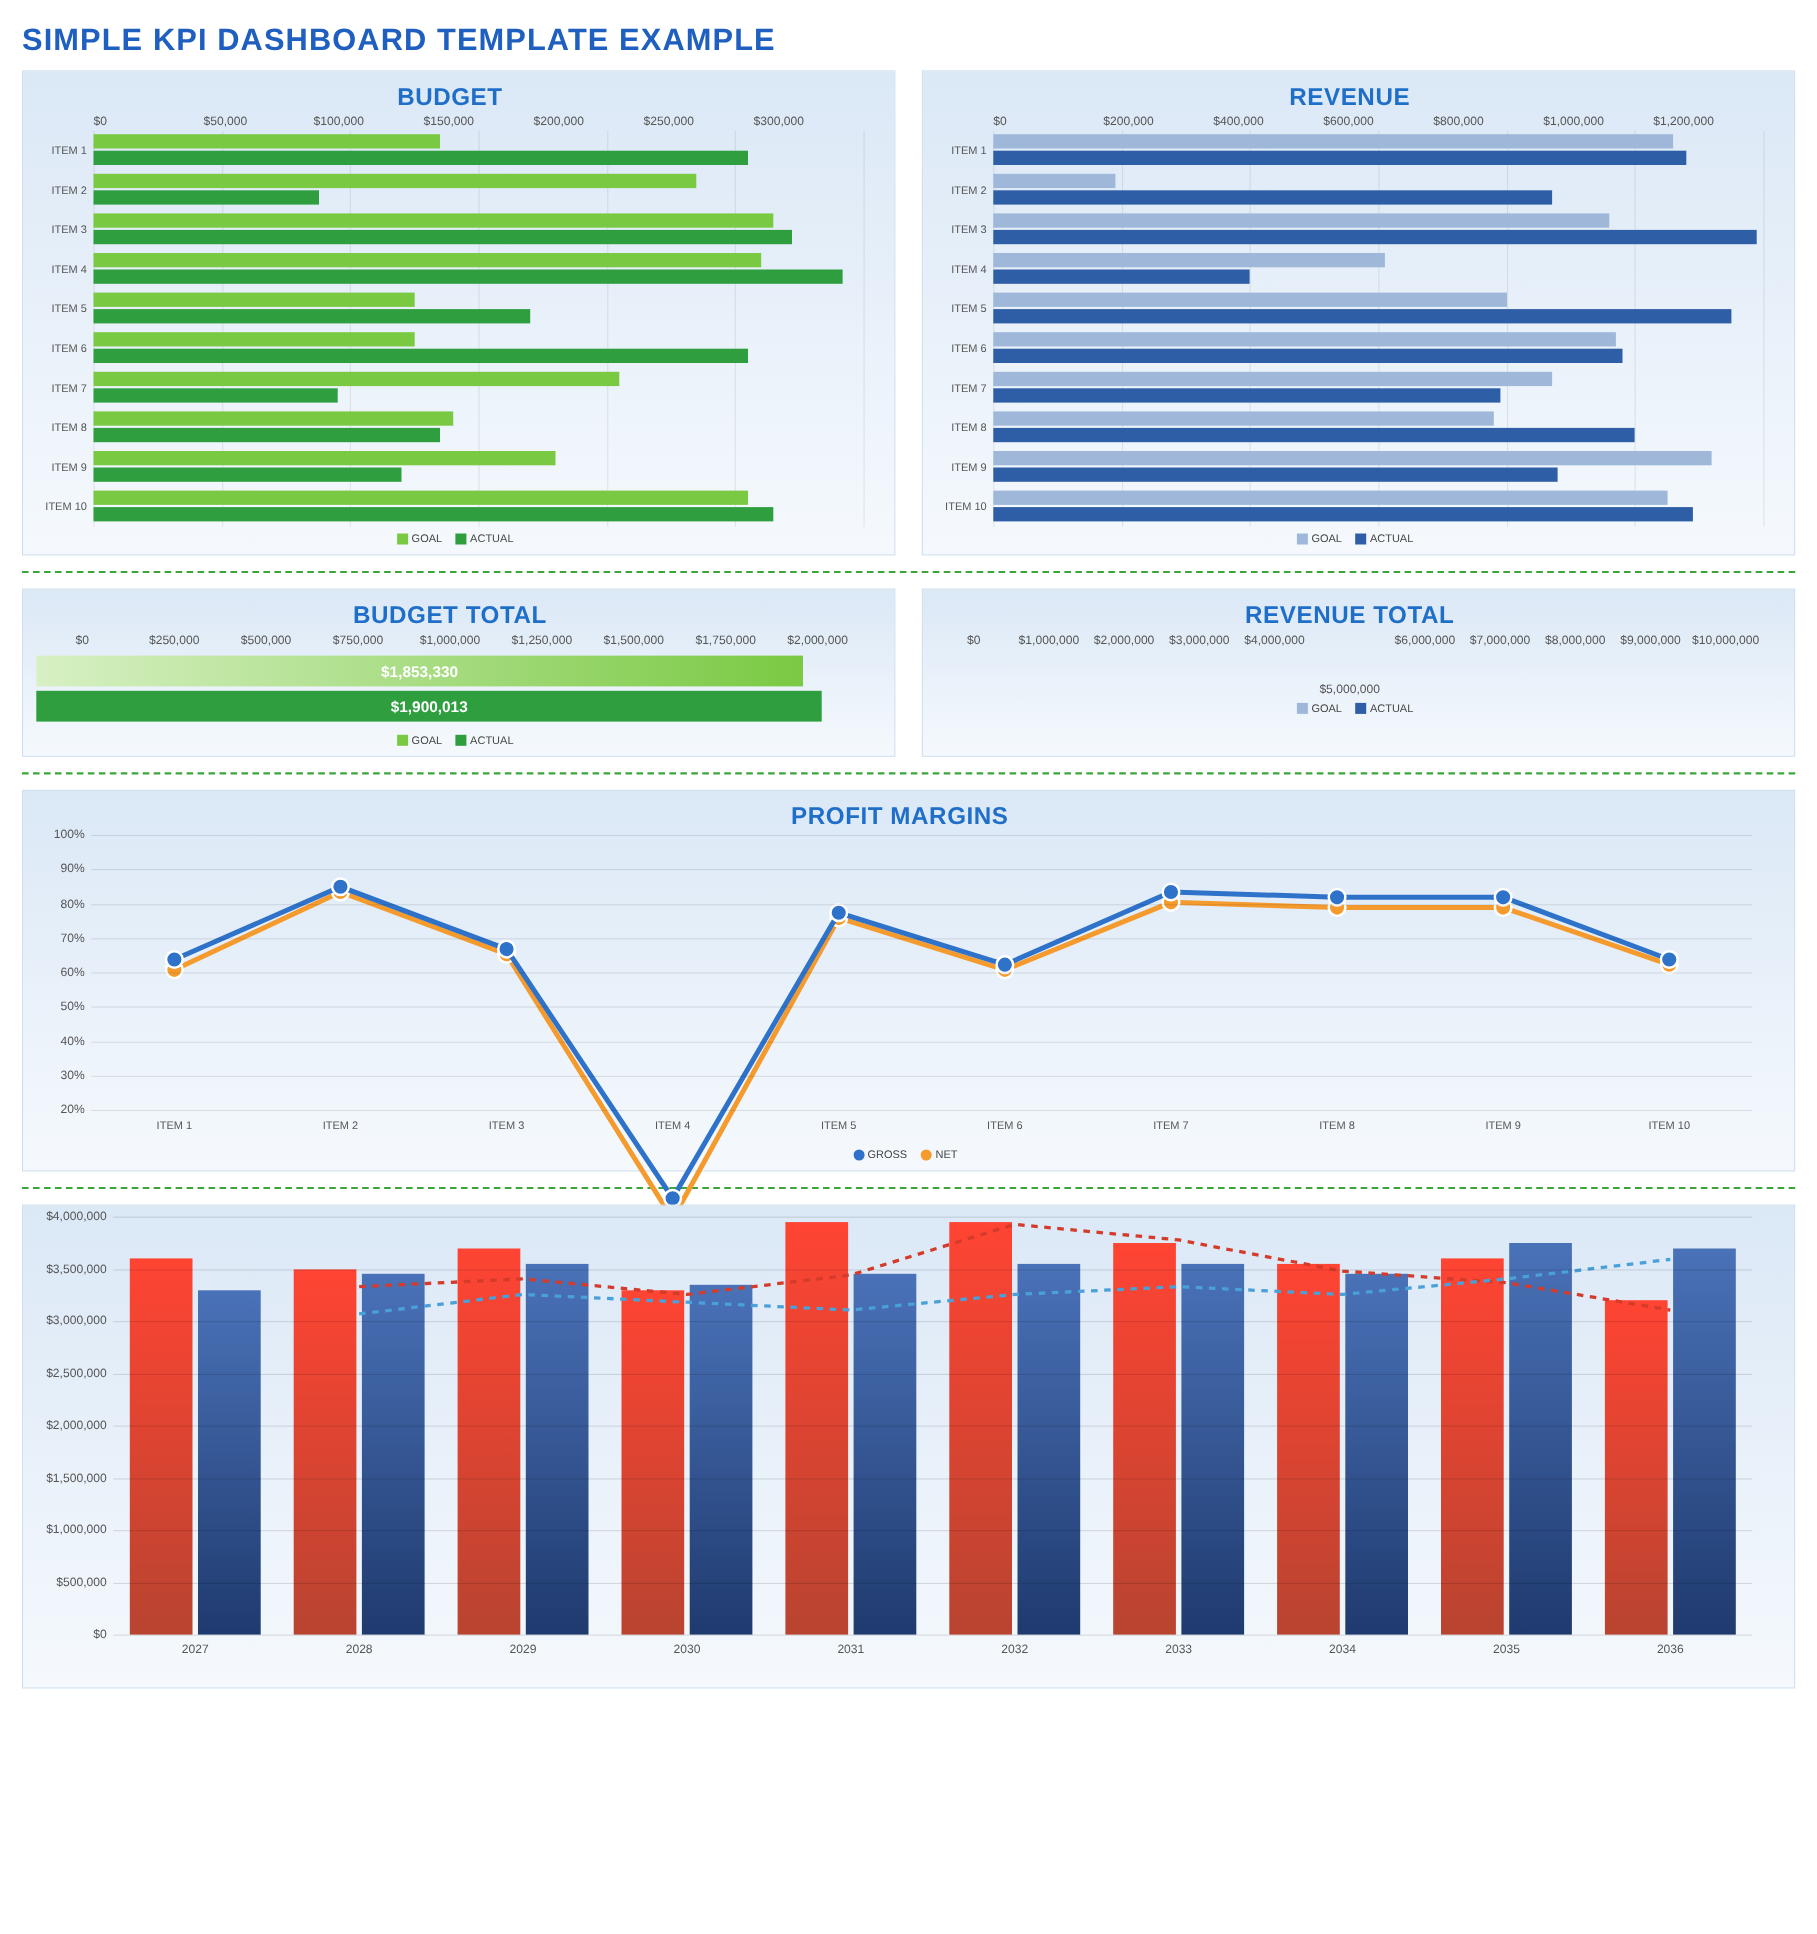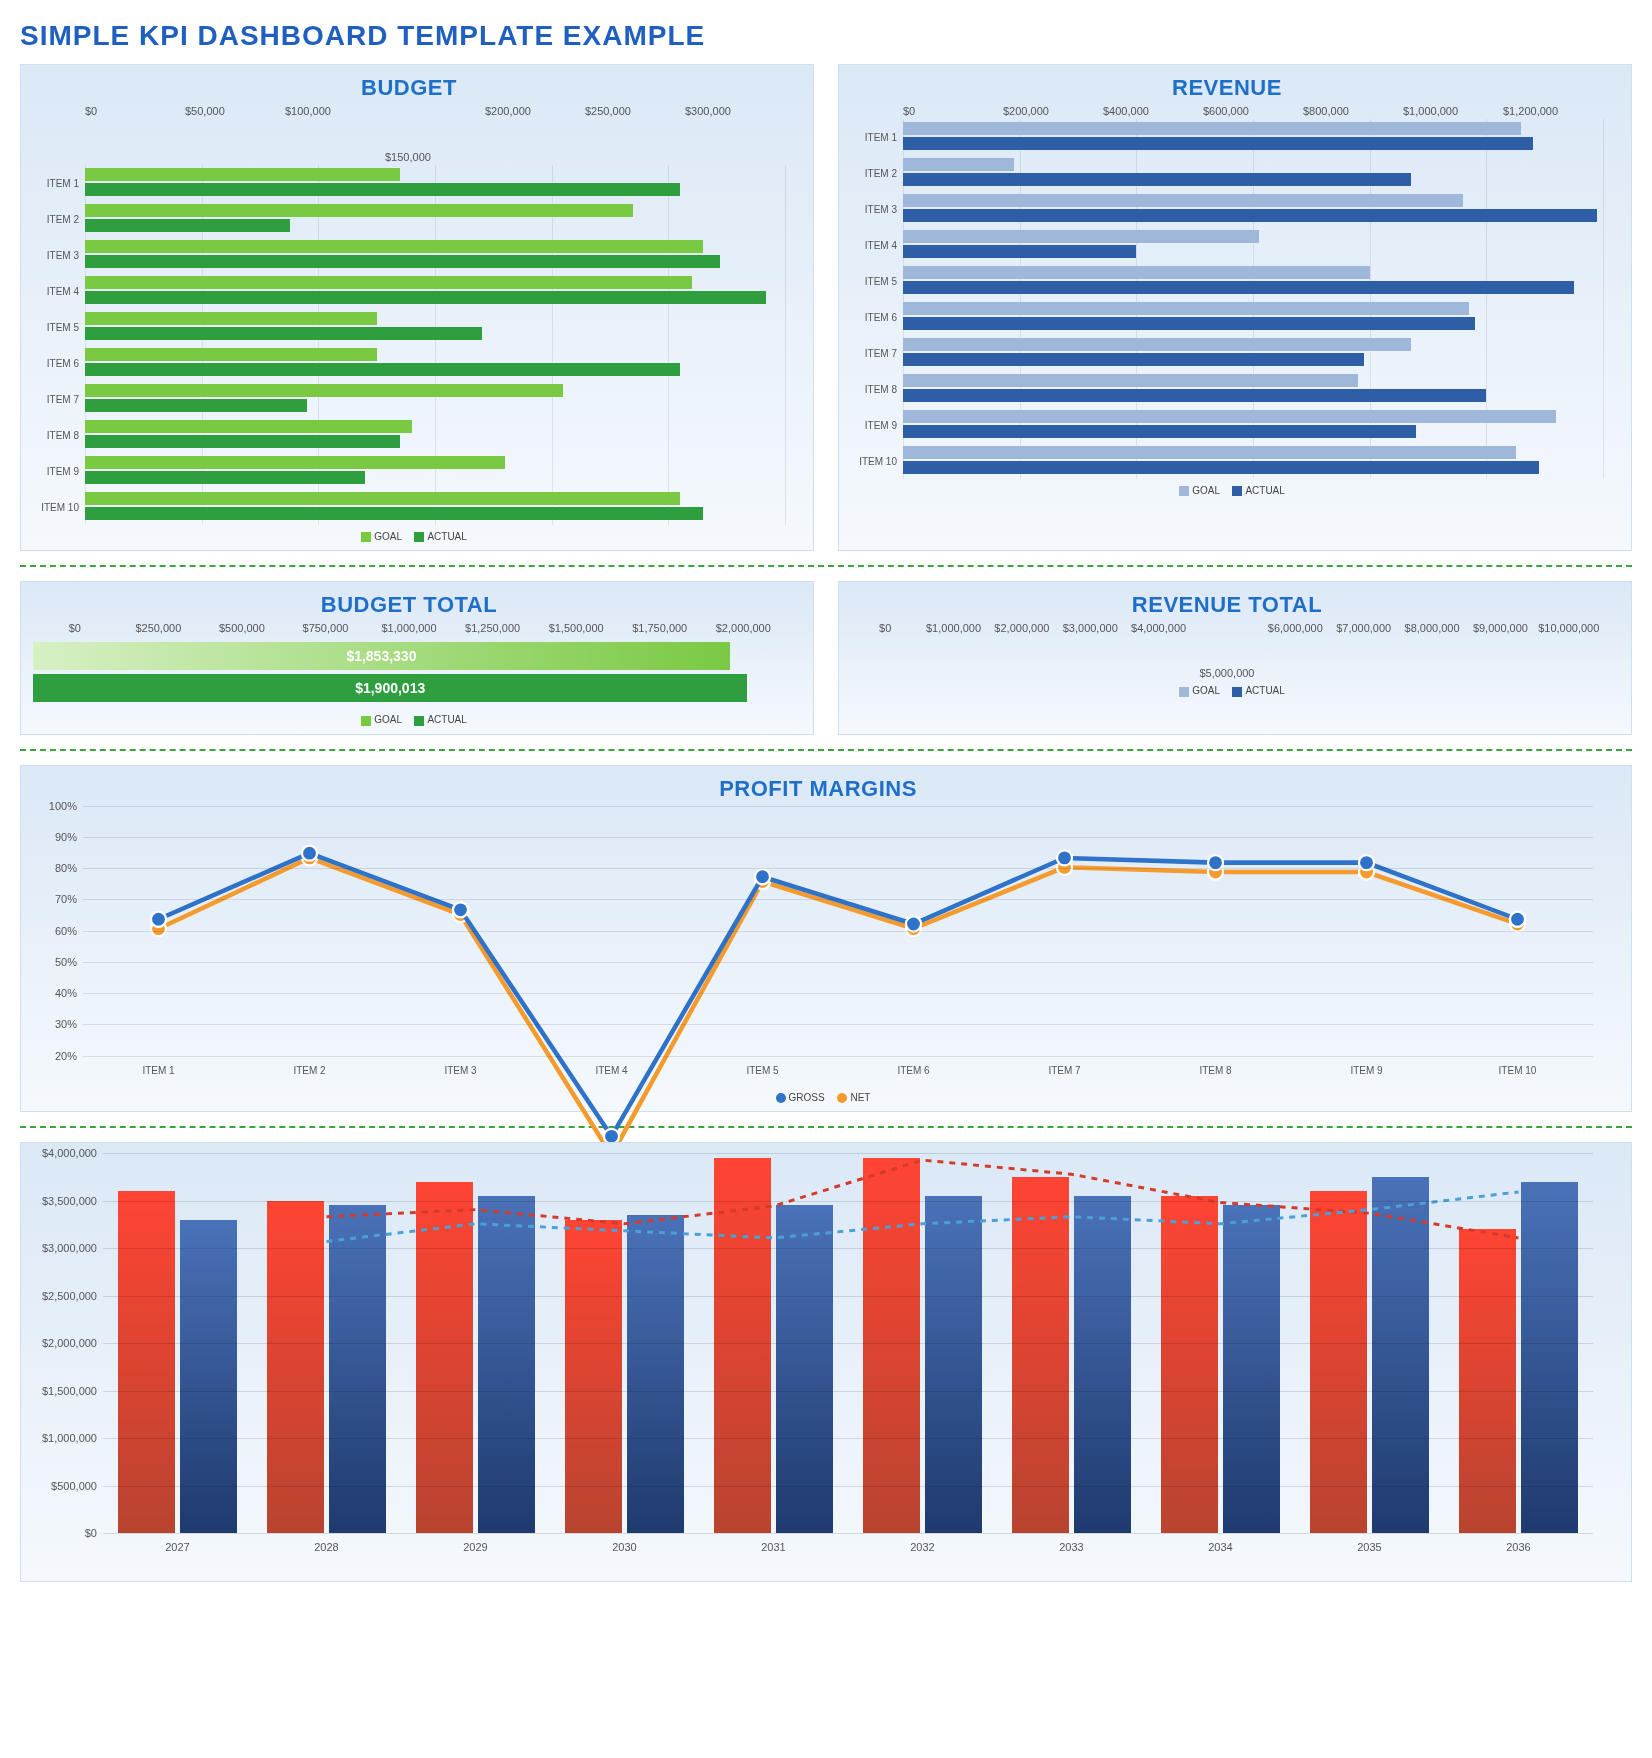--- a/index.html
+++ b/index.html
@@ -64,21 +64,21 @@
 
 <h1>SIMPLE KPI DASHBOARD TEMPLATE EXAMPLE</h1>
 
 <div class="row">
   <div class="panel">
     <div class="chart-title">BUDGET</div>
     <div id="budget-axis" class="hbar-axis">
         <span style="flex: 1 1 0%;">$0</span>
         <span style="flex: 1 1 0%;">$50,000</span>
         <span style="flex: 1 1 0%;">$100,000</span>
-        <span style="flex: 1 1 0%; margin-top: 46px;">$150,000</span>
+        <span style="flex: 1 1 0%;">$150,000</span>
         <span style="flex: 1 1 0%;">$200,000</span>
         <span style="flex: 1 1 0%;">$250,000</span>
         <span style="flex: 1 1 0%;">$300,000</span>
       </div>
     <div style="position:relative;">
       <div id="budget-grid" class="hbar-grid">
           <div class="vline" style="left: 0%;"></div>
           <div class="vline" style="left: 16.6667%;"></div>
           <div class="vline" style="left: 33.3333%;"></div>
           <div class="vline" style="left: 50%;"></div>

